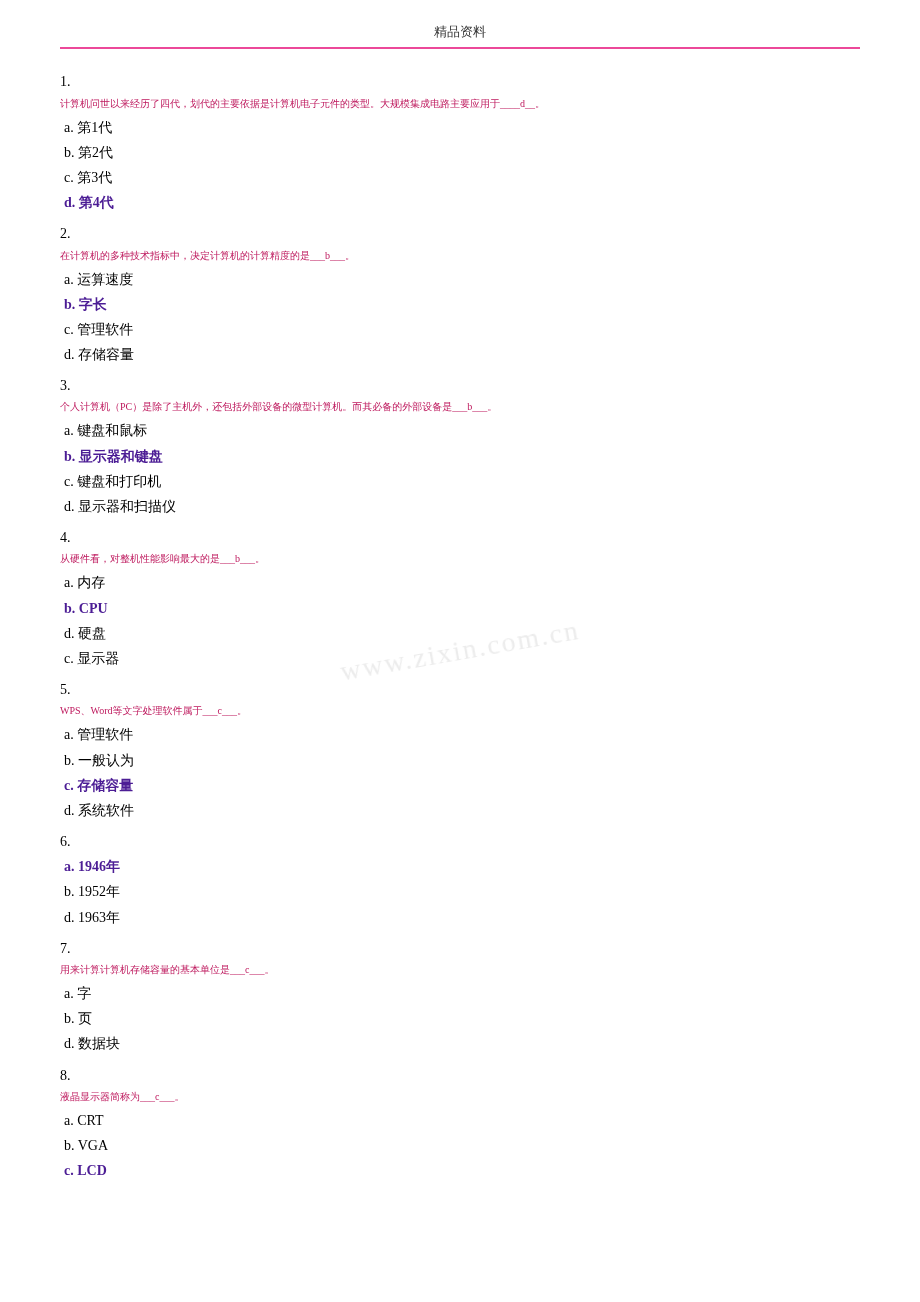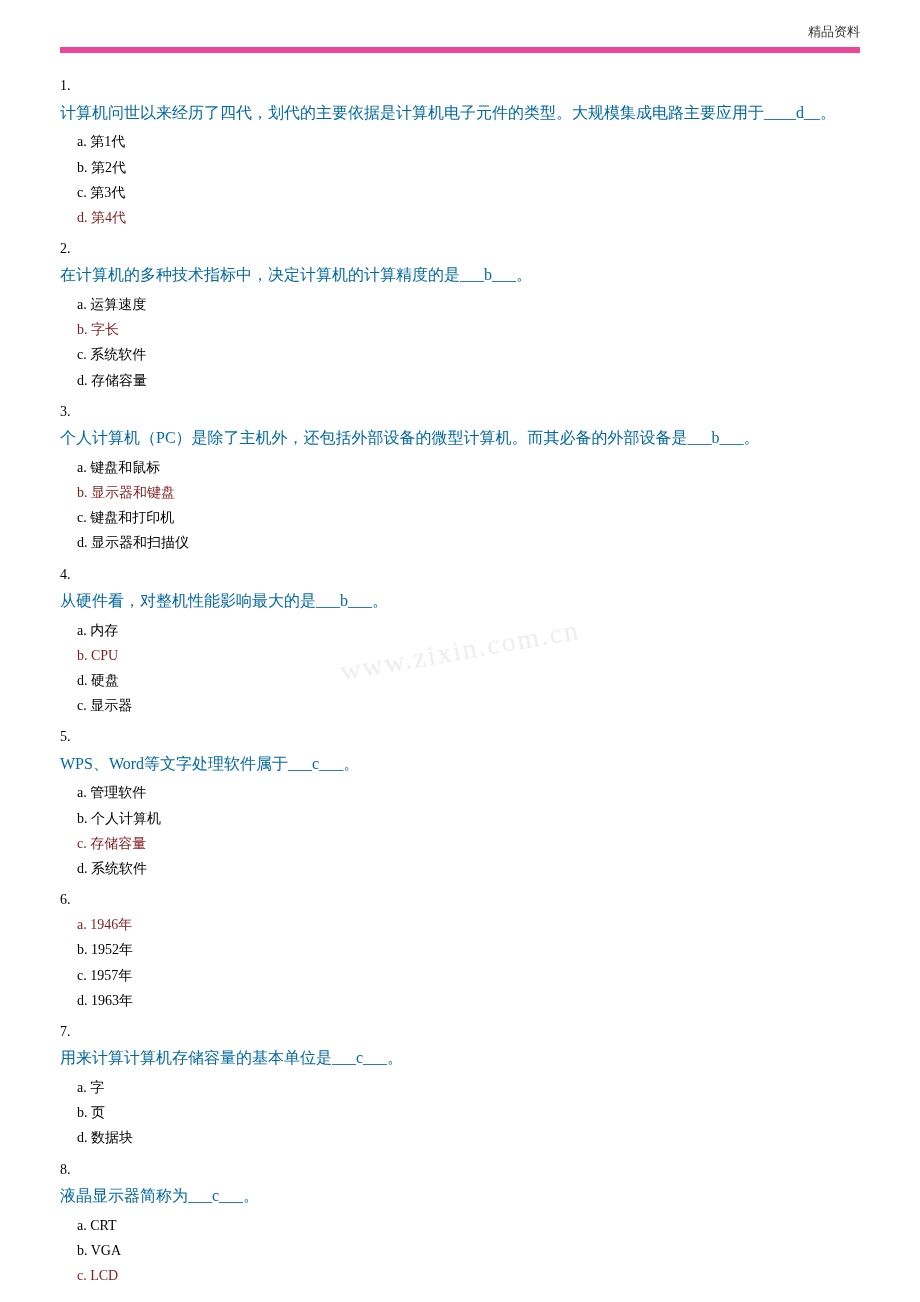--- a/index.html
+++ b/index.html
@@ -6,23 +6,23 @@
     body {
       font-family: "SimSun", "宋体", serif;
       font-size: 14px;
       color: #000;
       background: #fff;
       padding: 20px 60px 40px 60px;
       line-height: 1.8;
     }
     .header-line {
       display: flex;
-      justify-content: flex-end;
+      justify-content: center;
       align-items: center;
-      border-bottom: 6px solid #ec4899;
+      border-bottom: 2px solid #ec4899;
       padding-bottom: 4px;
       margin-bottom: 20px;
     }
     .header-title {
       font-size: 13px;
       color: #333;
     }
     .watermark {
       position: fixed;
       top: 50%;
@@ -36,32 +36,32 @@
       letter-spacing: 2px;
     }
     .question-block {
       margin-bottom: 6px;
     }
     .question-number {
       font-size: 14px;
       color: #000;
     }
     .question-text {
-      font-size: 16px;
-      color: #0369a1;
+      font-size: 10px;
+      color: #be185d;
       margin-bottom: 2px;
     }
     .option {
       font-size: 14px;
       color: #000;
-      margin-left: 17px;
+      margin-left: 4px;
     }
     .option.correct {
-      color: #7f1d1d;
-      font-weight: normal;
+      color: #4c1d95;
+      font-weight: bold;
     }
     .section-gap {
       margin-bottom: 4px;
     }
   </style>
 </head>
 <body>
 
 <div class="header-line">
   <span class="header-title">精品资料</span>
@@ -77,21 +77,21 @@
       <div class="option">b. 第2代</div>
       <div class="option">c. 第3代</div>
       <div class="option correct">d. 第4代</div>
     </div>
     <div class="section-gap"></div>
     <div class="question-block">
       <div class="question-number">2.</div>
       <div class="question-text">在计算机的多种技术指标中，决定计算机的计算精度的是___b___。</div>
       <div class="option">a. 运算速度</div>
       <div class="option correct">b. 字长</div>
-      <div class="option">c. 系统软件</div>
+      <div class="option">c. 管理软件</div>
       <div class="option">d. 存储容量</div>
     </div>
     <div class="section-gap"></div>
     <div class="question-block">
       <div class="question-number">3.</div>
       <div class="question-text">个人计算机（PC）是除了主机外，还包括外部设备的微型计算机。而其必备的外部设备是___b___。</div>
       <div class="option">a. 键盘和鼠标</div>
       <div class="option correct">b. 显示器和键盘</div>
       <div class="option">c. 键盘和打印机</div>
       <div class="option">d. 显示器和扫描仪</div>
@@ -103,30 +103,29 @@
       <div class="option">a. 内存</div>
       <div class="option correct">b. CPU</div>
       <div class="option">d. 硬盘</div>
       <div class="option">c. 显示器</div>
     </div>
     <div class="section-gap"></div>
     <div class="question-block">
       <div class="question-number">5.</div>
       <div class="question-text">WPS、Word等文字处理软件属于___c___。</div>
       <div class="option">a. 管理软件</div>
-      <div class="option">b. 个人计算机</div>
+      <div class="option">b. 一般认为</div>
       <div class="option correct">c. 存储容量</div>
       <div class="option">d. 系统软件</div>
     </div>
     <div class="section-gap"></div>
     <div class="question-block">
       <div class="question-number">6.</div>
       <div class="option correct">a. 1946年</div>
       <div class="option">b. 1952年</div>
-      <div class="option">c. 1957年</div>
       <div class="option">d. 1963年</div>
     </div>
     <div class="section-gap"></div>
     <div class="question-block">
       <div class="question-number">7.</div>
       <div class="question-text">用来计算计算机存储容量的基本单位是___c___。</div>
       <div class="option">a. 字</div>
       <div class="option">b. 页</div>
       <div class="option">d. 数据块</div>
     </div>

